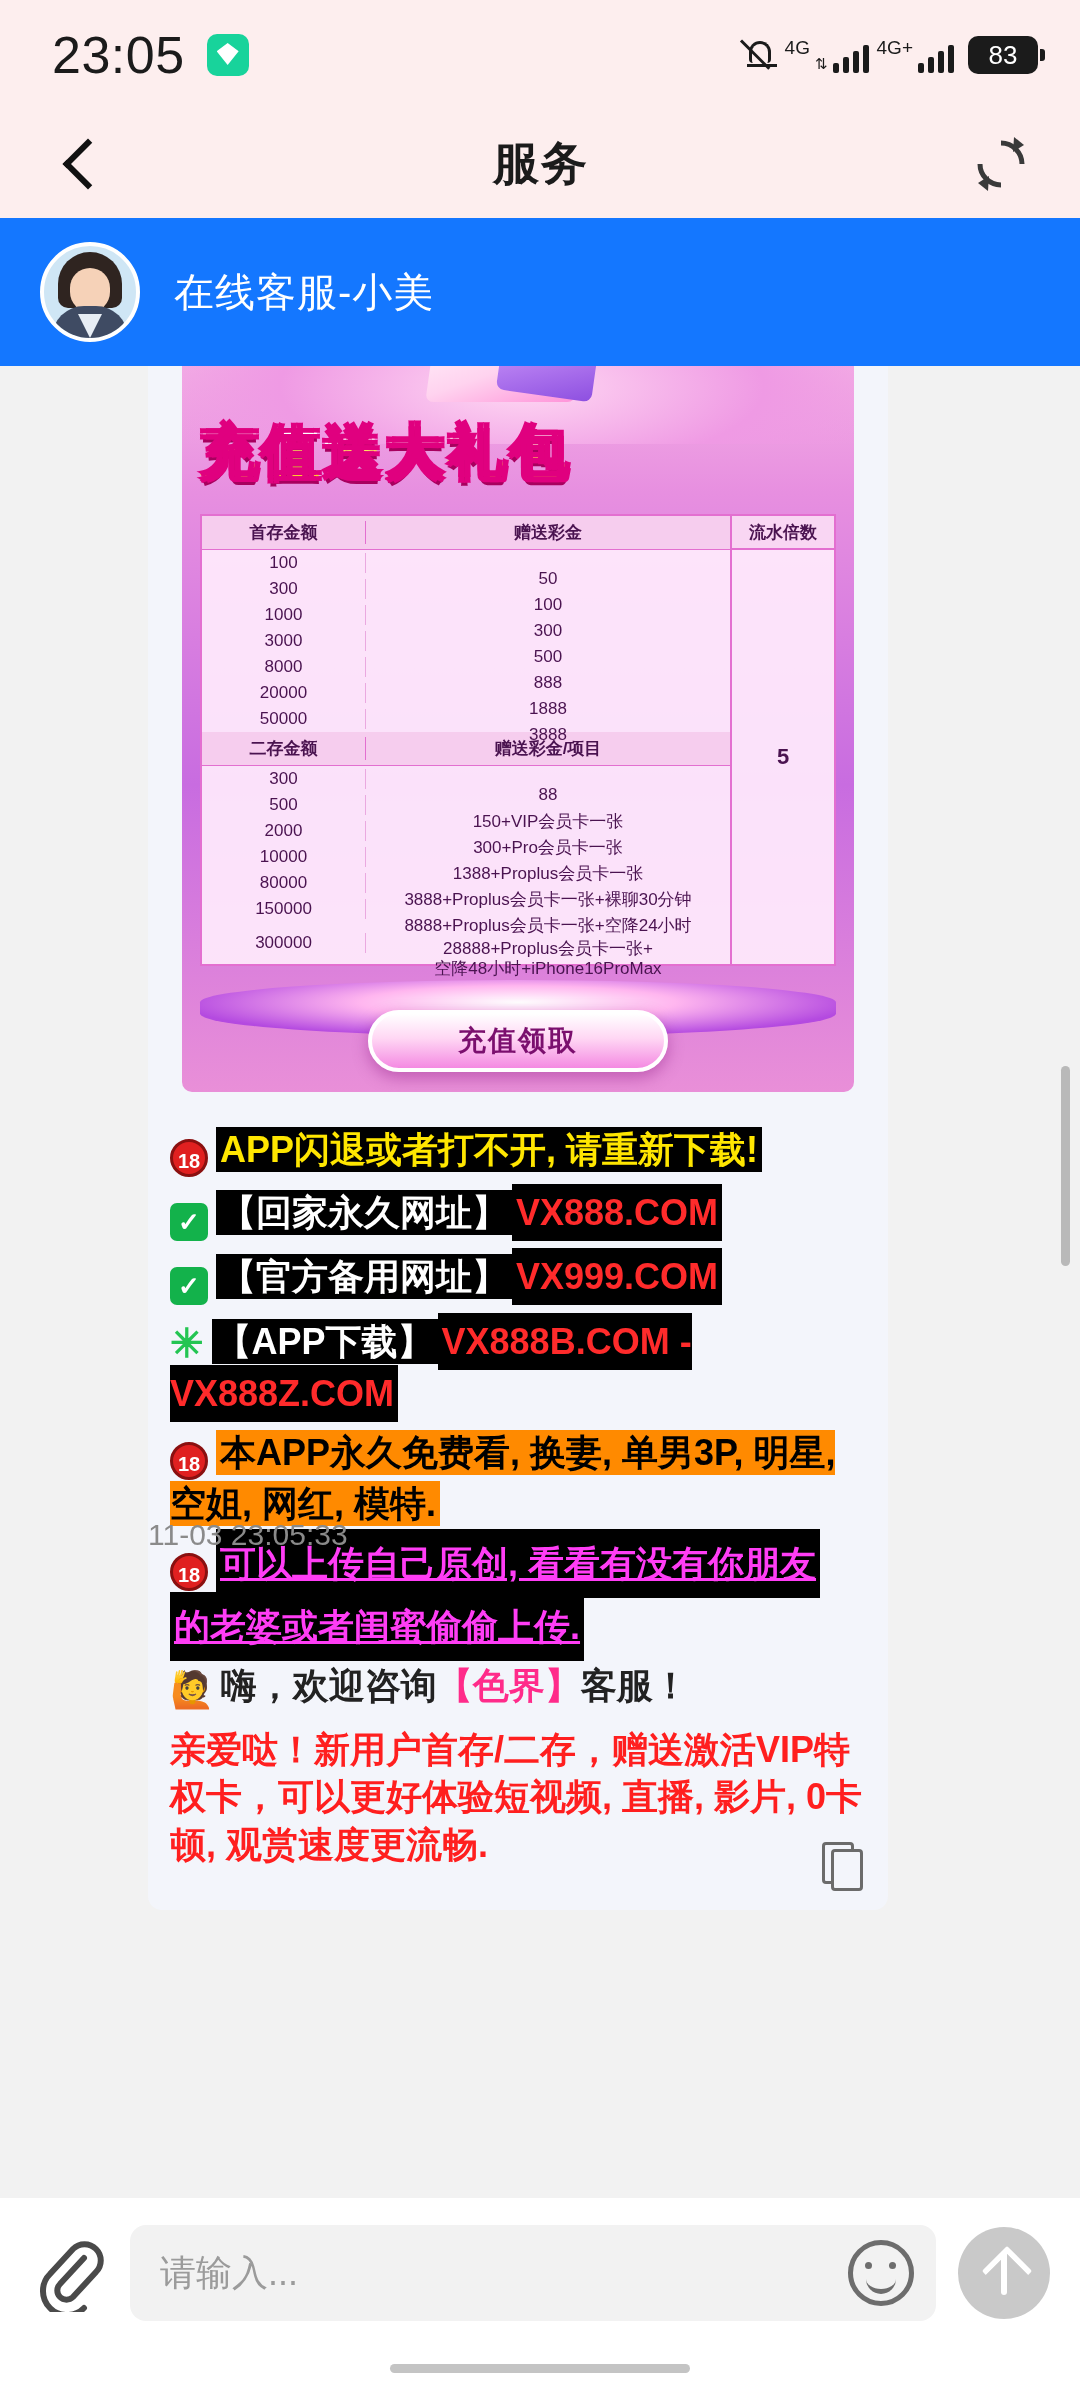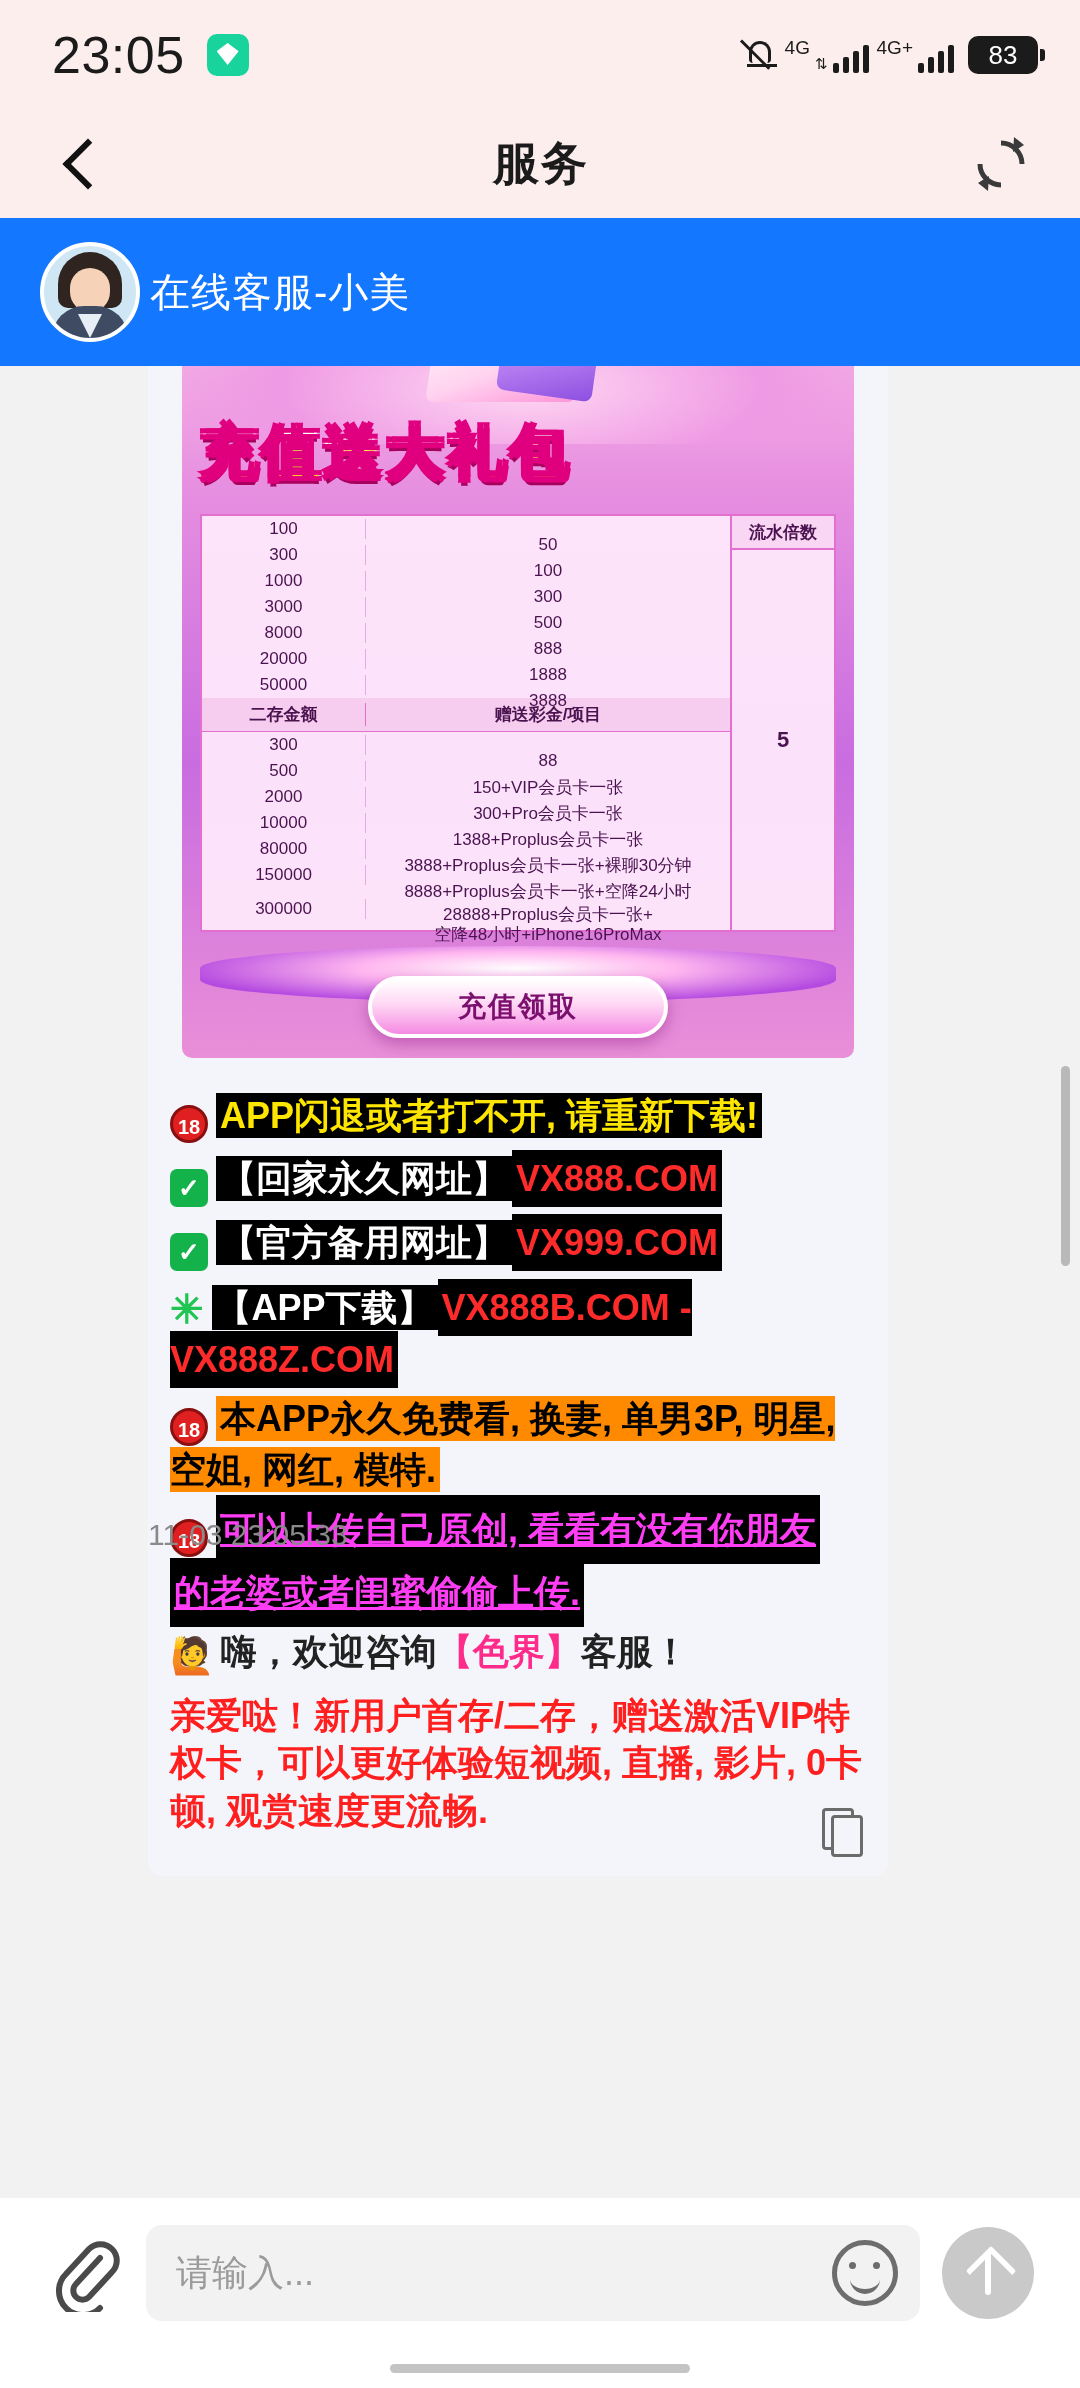--- a/index.html
+++ b/index.html
@@ -89,21 +89,21 @@
     width: 30px; height: 30px; border-left: 6px solid #111; border-bottom: 6px solid #111;
     transform: rotate(45deg);
   }
   .page-title { font-size: 46px; font-weight: bold; color: #1b1b1b; letter-spacing: 2px; }
   .refresh-btn { width: 62px; height: 62px; position: relative; cursor: pointer; }
 
   
   .agentbar {
     background: #1477ff;
     height: 148px;
-    display: flex; align-items: center; gap: 10px;
+    display: flex; align-items: center; gap: 34px;
     padding: 0 40px;
     flex: 0 0 auto;
   }
   .avatar {
     width: 100px; height: 100px; border-radius: 50%;
     background: #cfe6f5; border: 4px solid #ffffff; overflow: hidden;
     position: relative; flex: 0 0 auto;
   }
   .avatar .hair {
     position: absolute; left: 14px; top: 6px; width: 64px; height: 56px;
@@ -281,21 +281,21 @@
     position: absolute; right: 10px; top: 700px; width: 9px; height: 200px;
     background: #b9b9b9; border-radius: 5px;
   }
 
   
   .inputbar {
     flex: 0 0 auto;
     height: 150px;
     background: #ffffff;
     display: flex; align-items: center; gap: 22px;
-    padding: 0 46px;
+    padding: 0 30px;
   }
   .clip-btn { width: 78px; height: 78px; position: relative; cursor: pointer; flex:0 0 auto;}
   .inputwrap {
     flex: 1 1 auto; height: 96px; background: #f2f2f2; border-radius: 16px;
     display: flex; align-items: center; padding: 0 22px 0 30px;
   }
   .inputwrap input {
     flex: 1 1 auto; border: none; outline: none; background: transparent;
     font-size: 36px; color: #222; font-family: "Liberation Sans", sans-serif;
   }
@@ -399,20 +399,24 @@
 
       <div class="poster">
         <div class="poster-top-deco">
           <span class="deco-box"></span>
           <span class="deco-box2"></span>
         </div>
         <div class="poster-title">充值送大礼包</div>
 
         <div class="poster-table">
           <div class="ptab-main">
+            <div class="hdrow">
+              <span class="c1">首存金额</span>
+              <span class="c2">赠送彩金</span>
+            </div>
             <div class="row">
               <span class="c1">100</span>
               <span class="c2">50</span>
             </div>
             <div class="row">
               <span class="c1">300</span>
               <span class="c2">100</span>
             </div>
             <div class="row">
               <span class="c1">1000</span>

